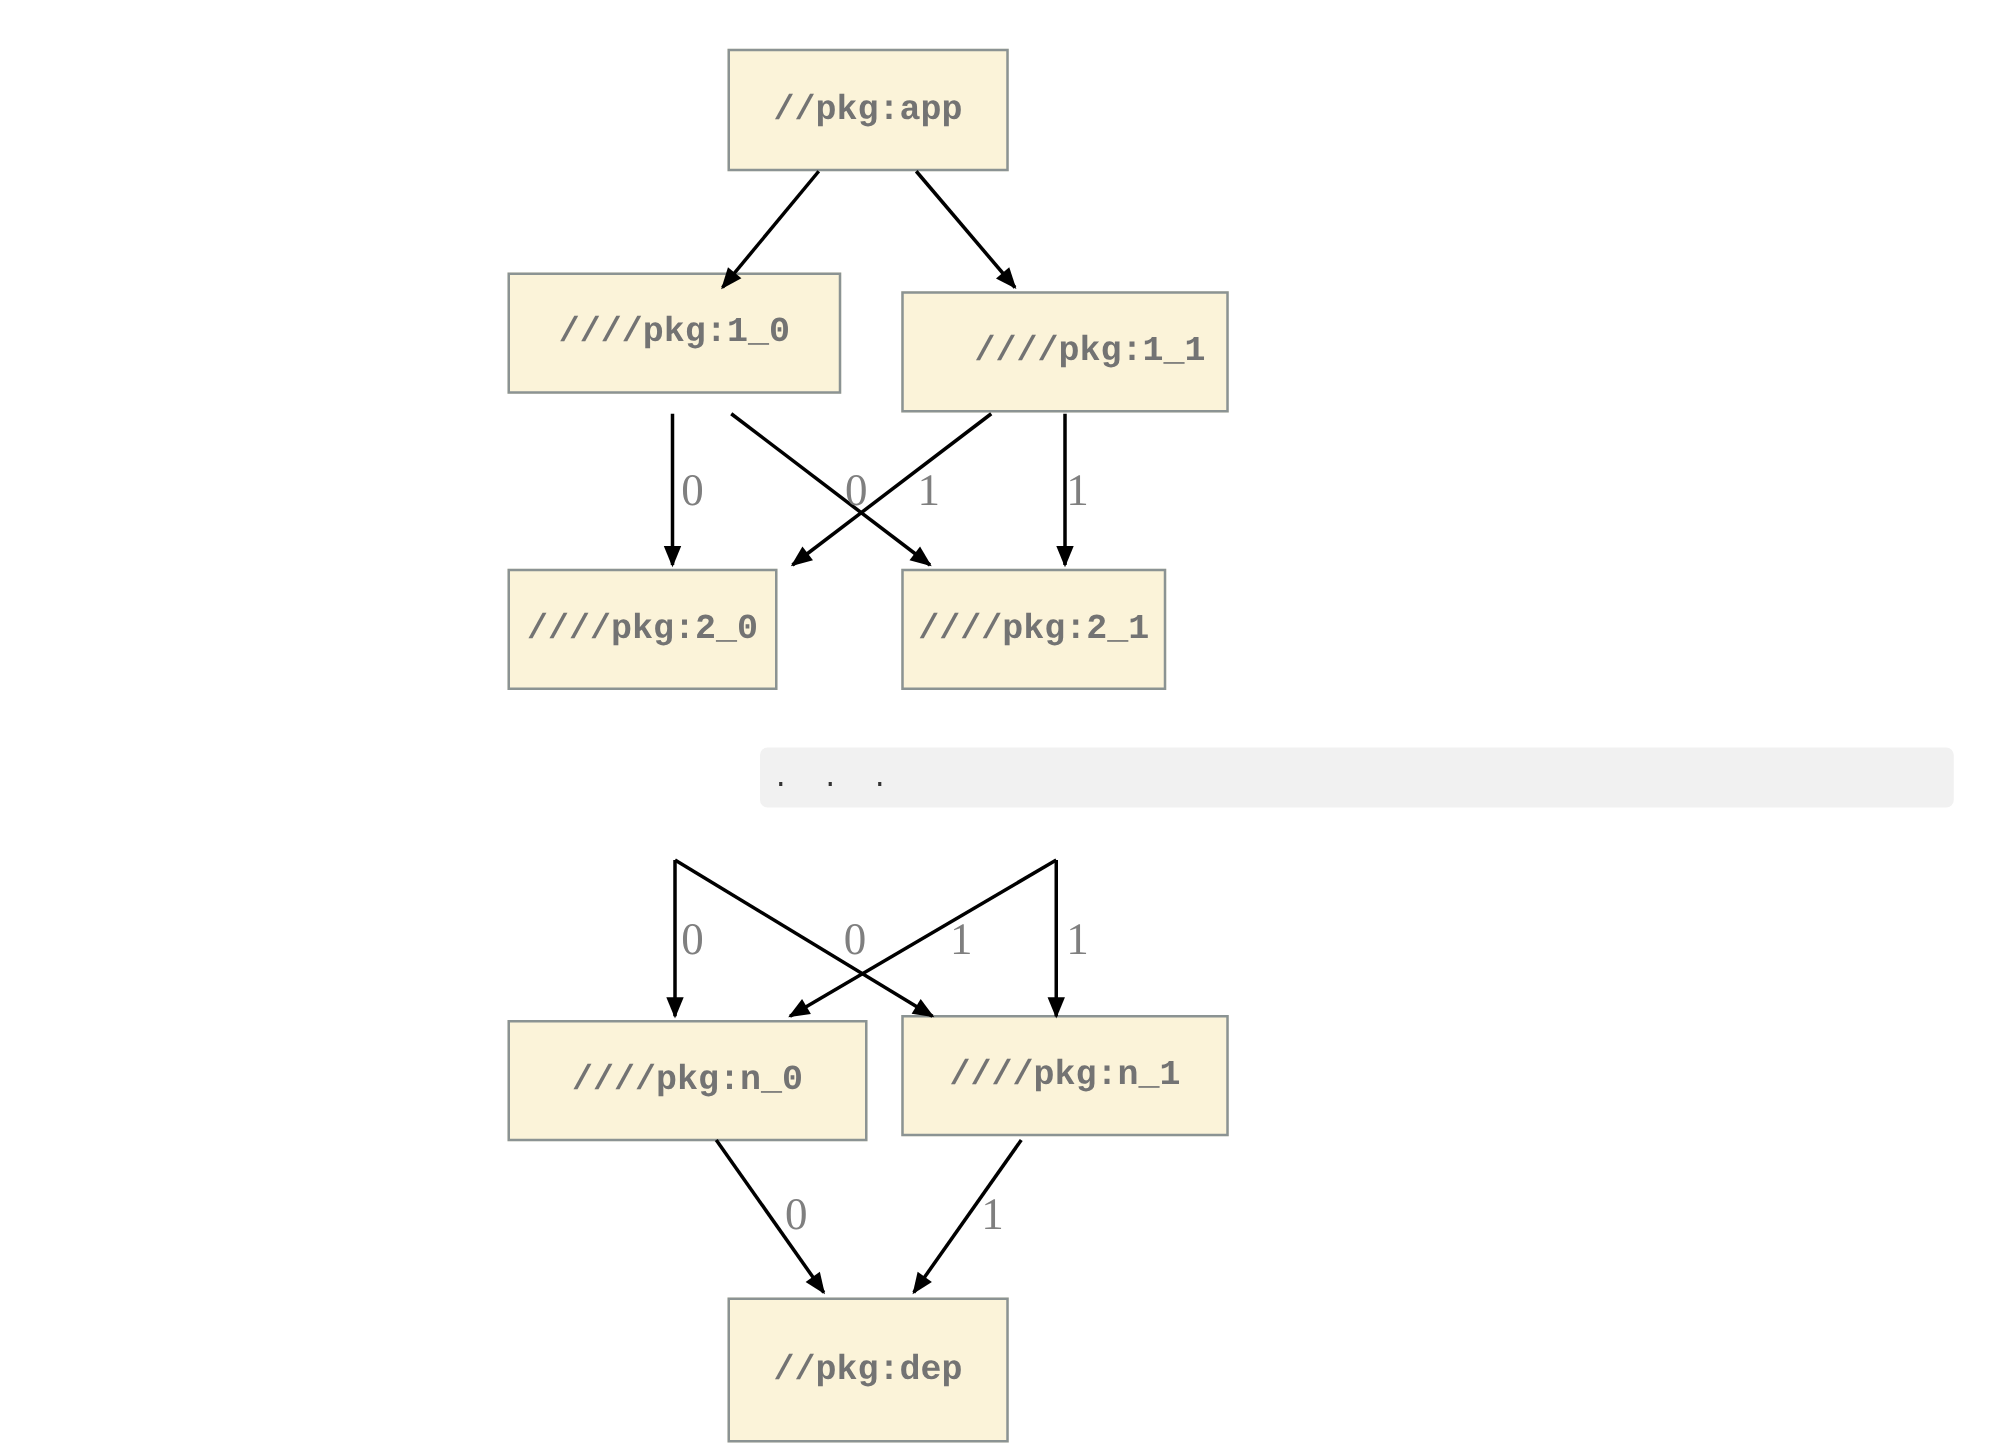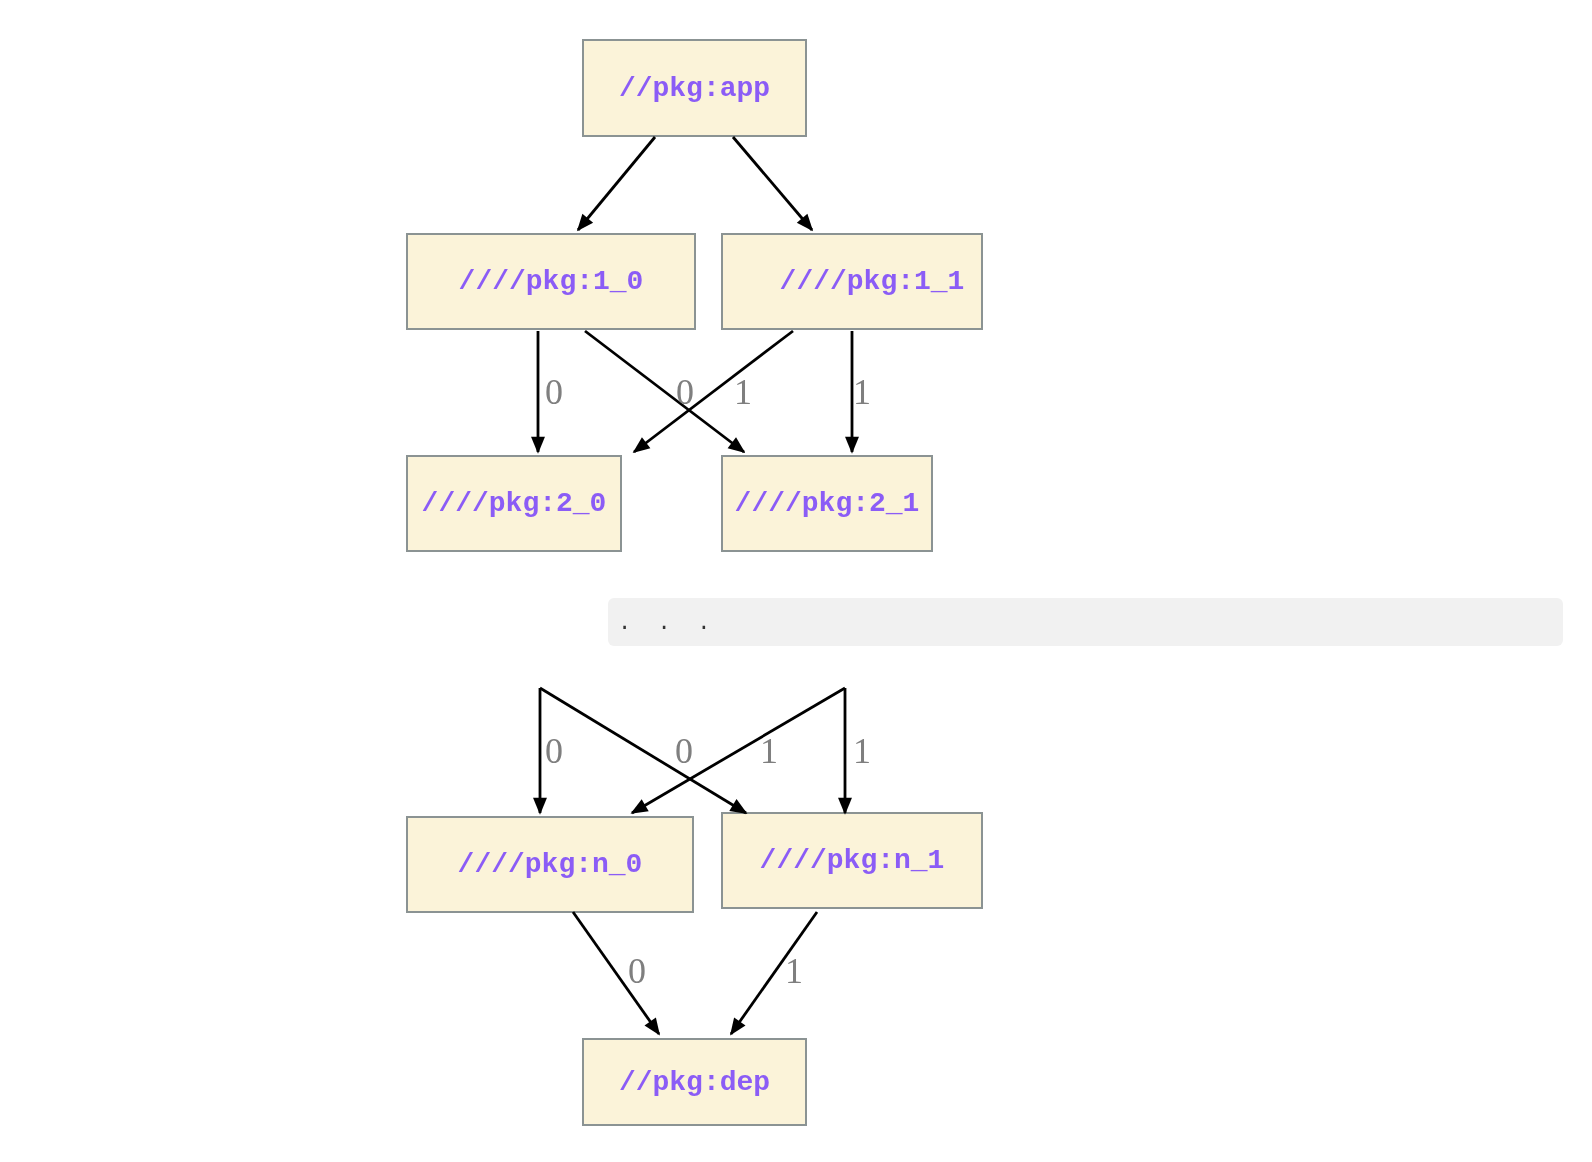--- a/index.html
+++ b/index.html
@@ -22,32 +22,32 @@
     position: absolute;
     box-sizing: border-box;
     background: #fbf3d9;
     border: 2.5px solid #8b9393;
     display: flex;
     align-items: center;
     justify-content: center;
     font-family: "Liberation Mono", monospace;
     font-weight: bold;
     font-size: 28px;
-    color: #8b5cf6;
+    color: #737373;
     z-index: 2;
     white-space: pre;
   }
   #node-app  { left: 582px; top: 39px;   width: 225px; height: 98px; }
-  #node-1-0  { left: 406px; top: 233px;  width: 290px; height: 97px; }
+  #node-1-0  { left: 406px; top: 218px;  width: 267px; height: 97px; }
   #node-1-1  { left: 721px; top: 233px;  width: 262px; height: 97px; padding-left: 40px; }
   #node-2-0  { left: 406px; top: 455px;  width: 216px; height: 97px; }
   #node-2-1  { left: 721px; top: 455px;  width: 212px; height: 97px; }
   #node-n-0  { left: 406px; top: 816px;  width: 288px; height: 97px; }
   #node-n-1  { left: 721px; top: 812px;  width: 262px; height: 97px; }
-  #node-dep  { left: 582px; top: 1038px; width: 225px; height: 88px; }
+  #node-dep  { left: 582px; top: 1038px; width: 225px; height: 116px; }
 
   #ellipsis-bar {
     position: absolute;
     left: 608px; top: 598px;
     width: 955px; height: 48px;
     background: #f1f1f1;
     border-radius: 6px;
     z-index: 1;
   }
   #ellipsis-text {

